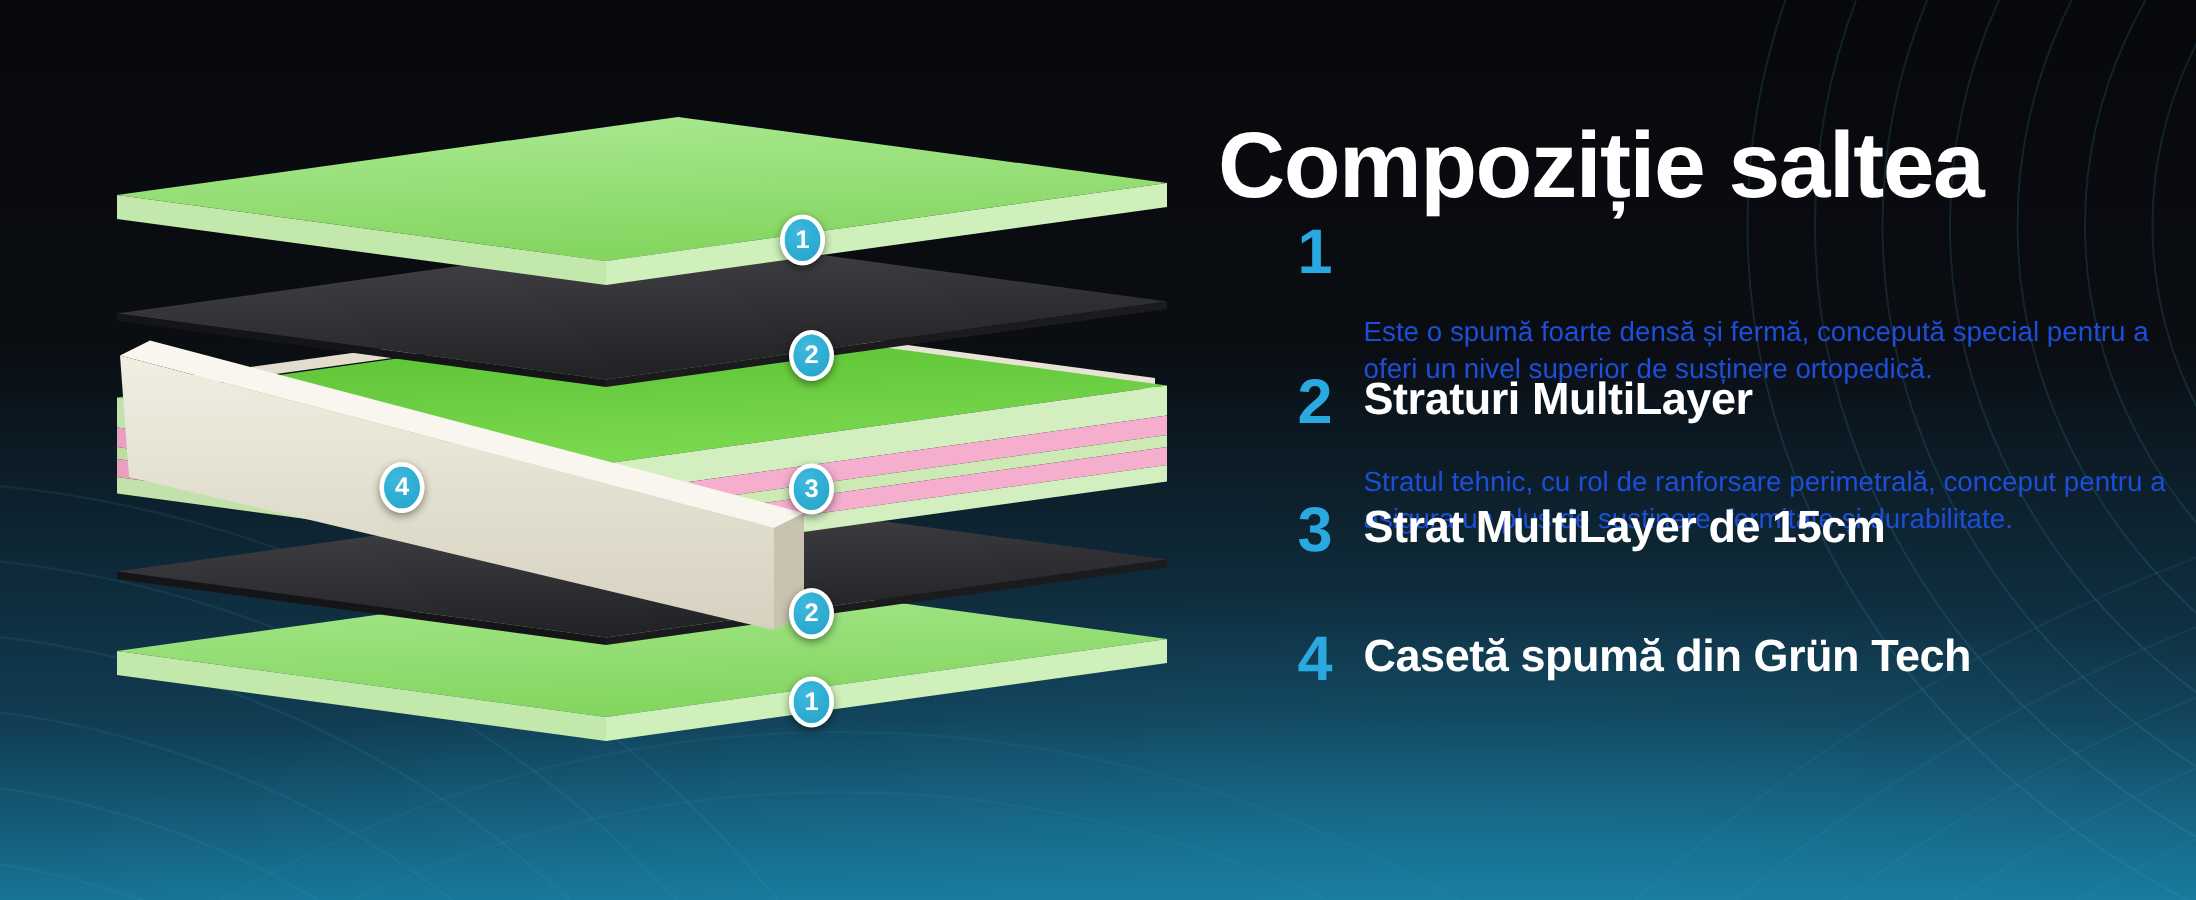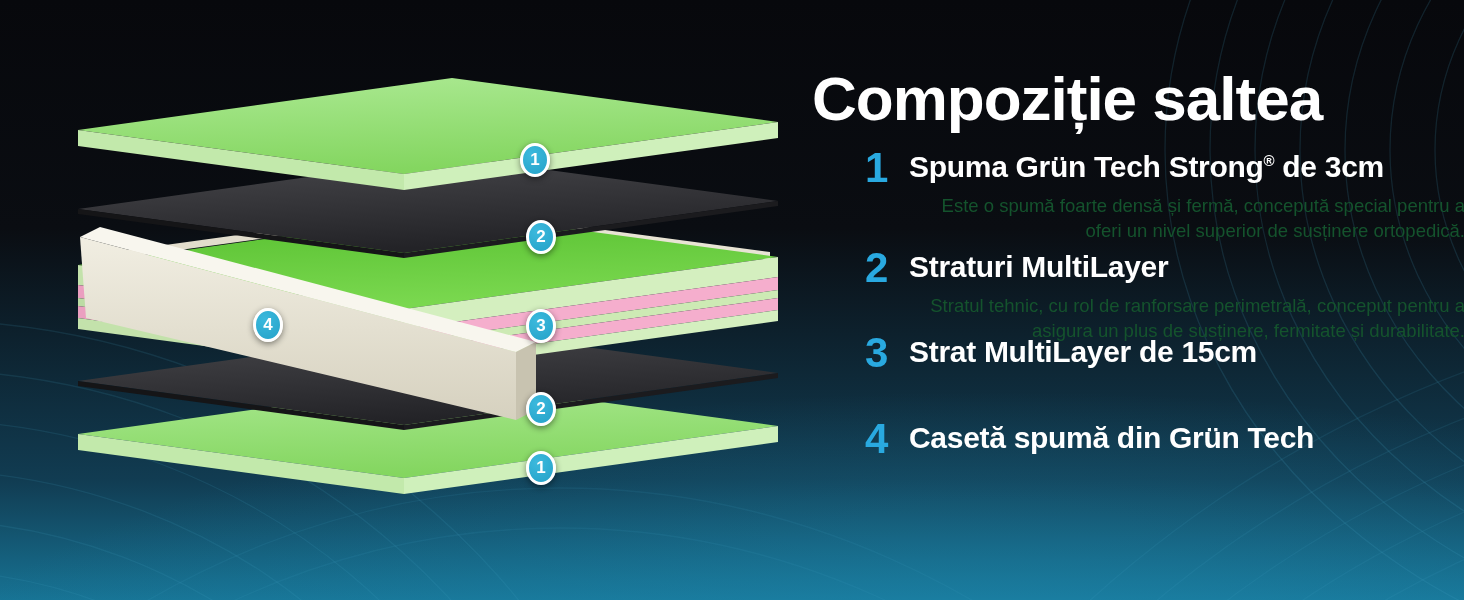--- a/index.html
+++ b/index.html
@@ -16,29 +16,29 @@
   .badge{
     position:absolute;width:30px;height:34px;box-sizing:border-box;
     border:3px solid #fff;border-radius:50%;
     background:radial-gradient(circle at 35% 30%, #3cb9dd, var(--badge));
     color:#fff;font-size:17px;font-weight:800;
     display:flex;align-items:center;justify-content:center;
     transform:translate(-50%,-50%);
     box-shadow:0 2px 6px rgba(0,0,0,.45);
   }
   .page-title{
-    position:absolute;left:812px;top:24px;width:640px;
+    position:absolute;left:812px;top:36px;width:640px;
     color:#fff;font-size:62px;font-weight:800;letter-spacing:-1px;line-height:1.05;
   }
   .item{position:absolute;left:865px;width:592px;}
   .item-head{display:flex;gap:12px;align-items:flex-start;}
   .item-num{flex:none;width:32px;color:var(--accent);font-size:42px;font-weight:800;line-height:.95;}
   .item-heading{margin:0;padding-top:3px;color:#fff;font-size:30px;font-weight:700;letter-spacing:-.3px;line-height:1.05;}
   .item-heading .reg{font-size:.5em;vertical-align:super;}
-  .item-desc{margin:5px 0 0 44px;width:556px;color:#14532d;font-size:18.5px;line-height:1.36;text-align:right;}
+  .item-desc{margin:20px 0 0 44px;width:556px;color:#1d4ed8;font-size:18.5px;line-height:1.36;}
   .it-1{top:148px;} .it-2{top:248px;} .it-3{top:333px;} .it-4{top:419px;}
 </style>
 </head>
 <body>
 
 <svg class="waves" viewBox="0 0 1464 600" aria-hidden="true">
   <g fill="none" stroke="#49a6c7" stroke-width="1.3" opacity=".55">
     <g opacity=".30">
       <ellipse cx="1780" cy="150" rx="300" ry="260"></ellipse>
       <ellipse cx="1780" cy="150" rx="345" ry="300"></ellipse>
@@ -151,21 +151,20 @@
   <div class="badge" style="left:541px;top:326px">3</div>
   <div class="badge" style="left:541px;top:409px">2</div>
   <div class="badge" style="left:541px;top:468px">1</div>
 </div>
 
 <h1 class="page-title">Compoziție saltea</h1>
 
 <div class="item it-1">
   <div class="item-head">
     <div class="item-num">1</div>
-    <h3 class="item-heading"><span>Spuma Grün Tech Strong</span><sup class="reg">®</sup><span> de 3cm</span></h3>
   </div>
   <p class="item-desc">Este o spumă foarte densă și fermă, concepută special pentru a oferi un nivel superior de susținere ortopedică.</p>
 </div>
 
 <div class="item it-2">
   <div class="item-head">
     <div class="item-num">2</div>
     <h3 class="item-heading">Straturi MultiLayer</h3>
   </div>
   <p class="item-desc">Stratul tehnic, cu rol de ranforsare perimetrală, conceput pentru a asigura un plus de susținere, fermitate și durabilitate.</p>

